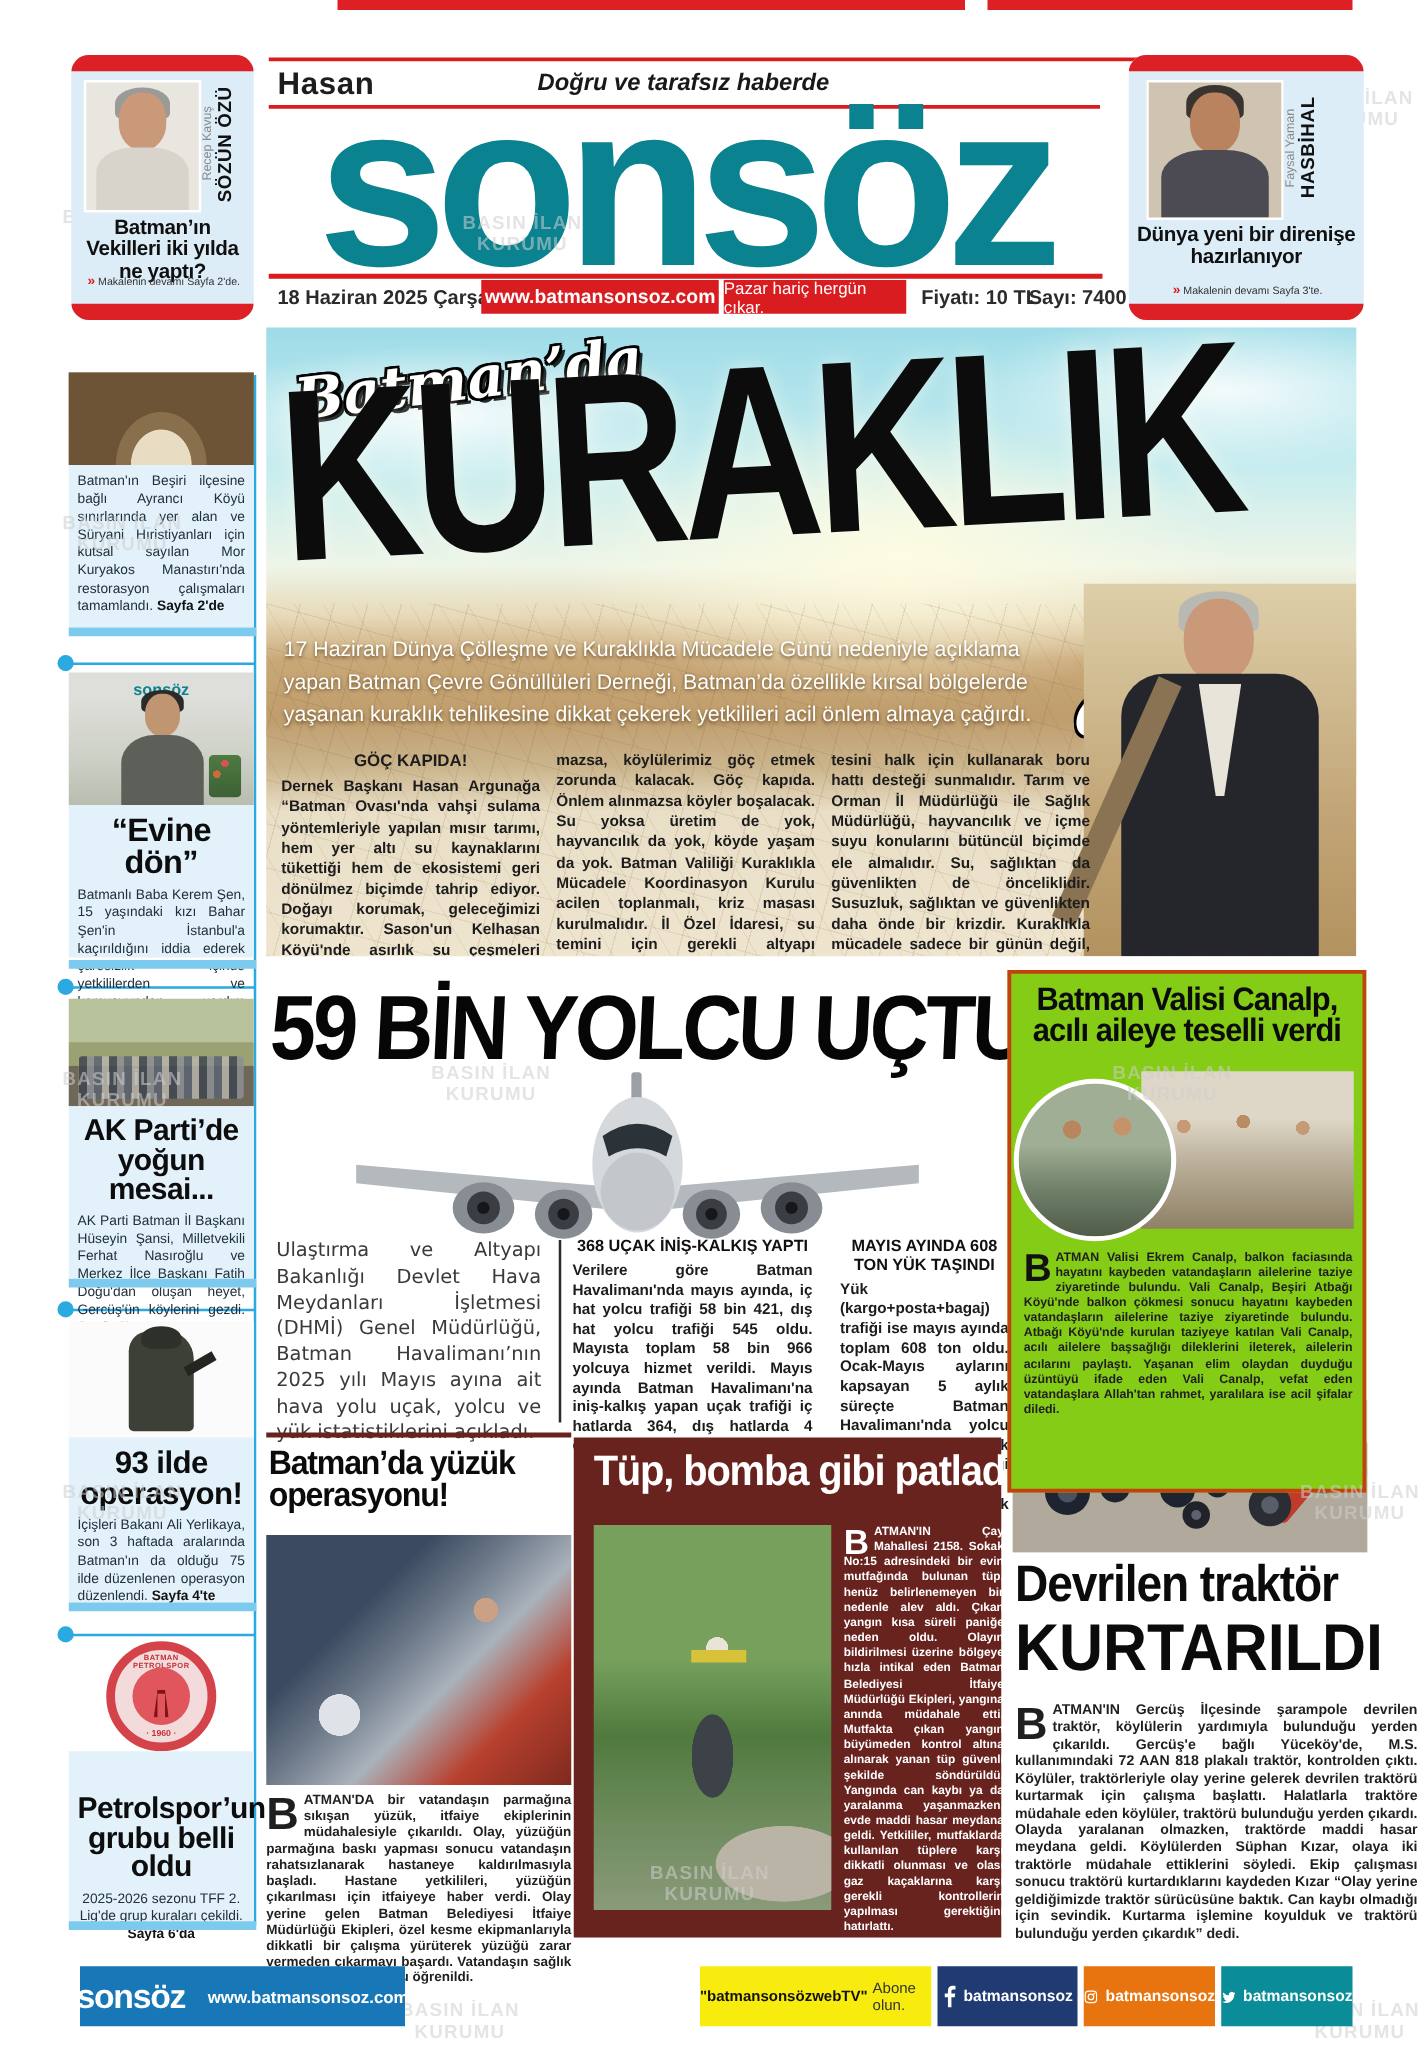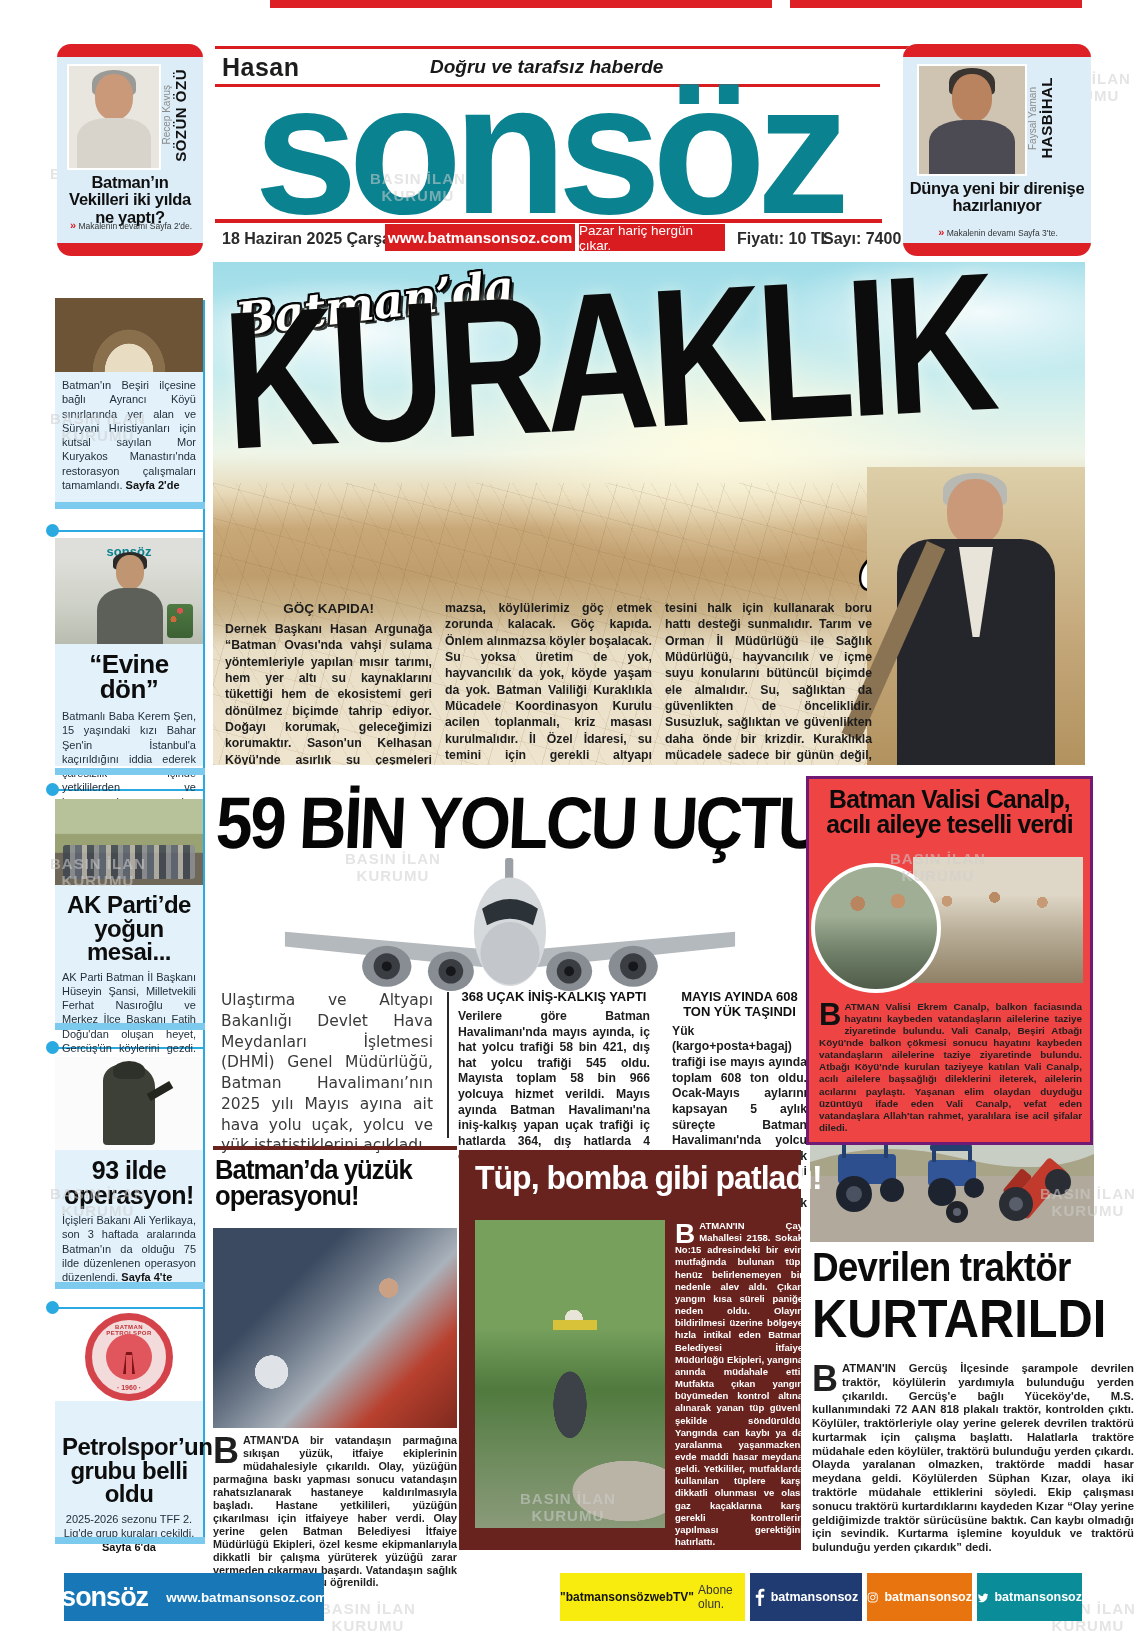--- a/index.html
+++ b/index.html
@@ -78,22 +78,22 @@
       clip-path:polygon(0 0,100% 0,60% 100%,40% 100%);}
   #manphoto .strap{position:absolute;left:60px;top:74px;width:20px;height:210px;background:#8a7352;
       transform:rotate(24deg);transform-origin:top left;}
   
   #flighthead{position:absolute;left:218px;top:786px;font-size:73px;font-weight:bold;color:#060606;
       letter-spacing:-3px;line-height:1;transform:scaleX(.9) skewX(-3deg);transform-origin:0 0;white-space:nowrap;}
   .fcol-h{font-weight:bold;font-size:13px;text-align:center;color:#101010;margin-bottom:4px;line-height:1.15;}
   .fcol{position:absolute;text-align:justify;color:#1c1c1c;}
   .vrule{position:absolute;width:2px;background:#2a2a2a;}
   
-  #valibox{position:absolute;left:806px;top:776px;width:287px;height:369px;border:3px solid #701a75;
-      background:#ef4444;box-sizing:border-box;overflow:hidden;z-index:4;}
+  #valibox{position:absolute;left:806px;top:776px;width:287px;height:418px;border:3px solid #c2410c;
+      background:#84cc16;box-sizing:border-box;overflow:hidden;z-index:4;}
   .vali-title{margin-top:8px;text-align:center;font-weight:bold;font-size:26px;line-height:.98;
       color:#0b0b0b;letter-spacing:-.8px;transform:scaleX(.95);}
   .newsbody{font-size:9.9px;line-height:1.22;text-align:justify;color:#1f1f1f;font-weight:bold;}
   .dropcap{float:left;font-size:31px;line-height:.78;font-weight:bold;padding:2px 3px 0 0;color:#111;}
   
   .bigdrop{float:left;font-size:36px;line-height:.75;font-weight:bold;padding:3px 4px 0 0;}
   #tubebox{position:absolute;left:459px;top:1150px;width:342px;height:400px;background:#69231f;z-index:3;}
   #tubebox h2{margin:10px 6px 4px;text-align:center;color:#fff;font-size:34px;line-height:1;
       letter-spacing:-1px;transform:scaleX(.94);white-space:nowrap;font-weight:bold;}
   .footer-box{position:absolute;top:1573px;height:48px;display:flex;align-items:center;
@@ -282,20 +282,21 @@
     <div class="sb-title" style="font-size:24px;margin-top:28px">Petrolspor’un grubu belli oldu</div>
     <div class="sb-body" style="text-align:center"><span>2025-2026 sezonu TFF 2. Lig'de grup kuraları çekildi.</span><br><b>Sayfa 6'da</b></div>
   </div>
   <div class="sb-bar" style="top:1537px"></div>
 
   <div id="mainstory">
     <div class="cracks"></div>
     <div class="script-outline" style="position:absolute;left:22px;top:14px;font-size:46px;transform:rotate(-7deg)">Batman’da</div>
     <div id="kuraklik">KURAKLIK</div>
     <div class="script-outline" style="position:absolute;right:16px;top:262px;font-size:58px;transform:rotate(-6deg)">alarmı</div>
+    <div id="mainlead">17 Haziran Dünya Çölleşme ve Kuraklıkla Mücadele Günü nedeniyle açıklama yapan Batman Çevre Gönüllüleri Derneği, Batman’da özellikle kırsal bölgelerde yaşanan kuraklık tehlikesine dikkat çekerek yetkilileri acil önlem almaya çağırdı.</div>
     <div id="manphoto">
       <div class="ph-hair"></div>
         <div class="ph-head"></div>
       <div class="ph-torso"></div>
         <div class="shirt"></div>
         <div class="strap"></div>
     </div>
     <div class="mcol" style="left:12px">
       <div class="mcol-h">GÖÇ KAPIDA!</div>
       <span>Dernek Başkanı Hasan Argunağa “Batman Ovası'nda vahşi sulama yöntemleriyle yapılan mısır tarımı, hem yer altı su kaynaklarını tükettiği hem de ekosistemi geri dönülmez biçimde tahrip ediyor. Doğayı korumak, geleceğimizi korumaktır. Sason'un Kelhasan Köyü'nde asırlık su çeşmeleri kurudu. Eğer Sason Çayı'ndan su tedariki için acil bir müdahale yapıl-</span>

